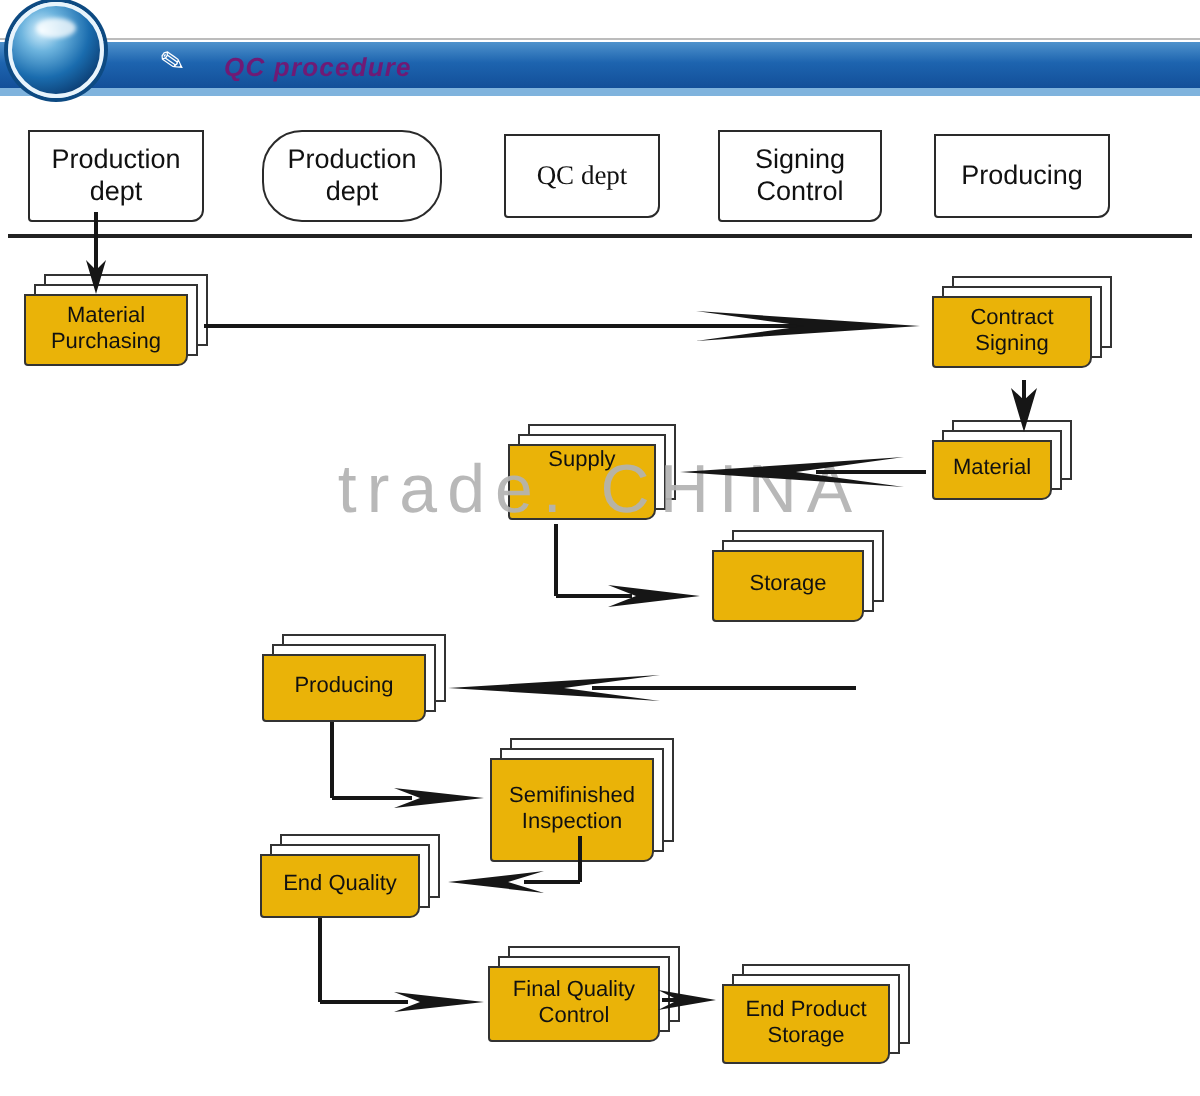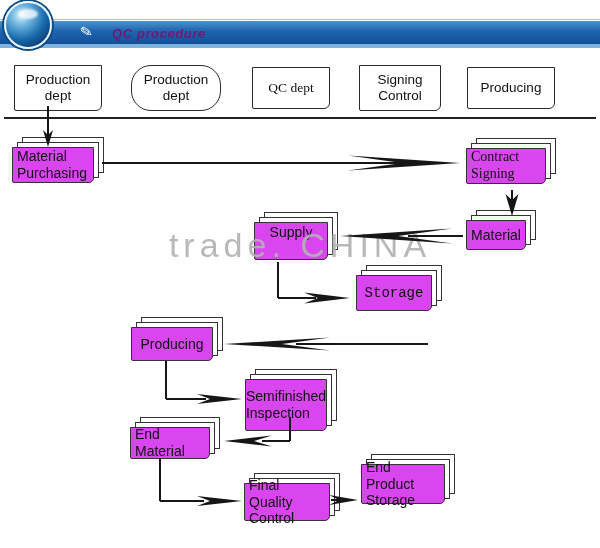--- a/index.html
+++ b/index.html
@@ -24,23 +24,23 @@
   
   .doc,.page,.layer{box-sizing:border-box;}
   .dept{position:absolute;background:#fff;border:1.5px solid #2a2a2a;z-index:1;
         display:flex;align-items:center;justify-content:center;text-align:center;
         font-size:13.5px;line-height:1.15;padding:2px 3px;
         border-radius:0 0 6px 2px;}
   .node{position:absolute;z-index:1;}
   .layer{position:absolute;left:0;top:0;width:100%;height:100%;background:#fff;border:1.5px solid #333;}
   .l1{transform:translate(5px,-5px);}
   .l2{transform:translate(10px,-10px);}
-  .page{position:absolute;left:0;top:0;width:100%;height:100%;background:#d946ef;border:1.5px solid #333;
-        display:flex;align-items:center;justify-content:center;text-align:left;
-        font-size:14px;line-height:1.2;padding:1px 4px;border-radius:0 0 5px 2px;}
+  .page{position:absolute;left:0;top:0;width:100%;height:100%;background:#eab308;border:1.5px solid #333;
+        display:flex;align-items:center;justify-content:center;text-align:center;
+        font-size:11px;line-height:1.2;padding:1px 4px;border-radius:0 0 5px 2px;}
 
   .sep{position:absolute;left:4px;top:117px;width:592px;height:0;border-top:2px solid #222;z-index:1;}
 
   
   .watermark{position:absolute;left:50%;top:226px;transform:translateX(-50%);
              font-size:34px;color:#b3b3b3;letter-spacing:5px;white-space:nowrap;
              z-index:2;opacity:.92;}
 
   
   .arrows{position:absolute;left:0;top:0;z-index:3;pointer-events:none;}
@@ -75,61 +75,61 @@
   <span>Producing</span>
 </div>
 
 <div class="sep"></div>
 
 <div class="node" style="left:12px;top:147px;width:82px;height:36px;">
   <i class="layer l2"></i>
   <i class="layer l1"></i>
   <div class="page">Material Purchasing</div>
 </div>
-<div class="node" style="left:466px;top:148px;width:80px;height:36px;font-family:Liberation Serif, serif;">
+<div class="node" style="left:466px;top:148px;width:80px;height:36px;">
   <i class="layer l2"></i>
   <i class="layer l1"></i>
   <div class="page">Contract Signing</div>
 </div>
 <div class="node" style="left:466px;top:220px;width:60px;height:30px;">
   <i class="layer l2"></i>
   <i class="layer l1"></i>
   <div class="page">Material</div>
 </div>
 <div class="node" style="left:254px;top:222px;width:74px;height:38px;">
   <i class="layer l2"></i>
   <i class="layer l1"></i>
   <div class="page" style="align-items:flex-start;">Supply</div>
 </div>
-<div class="node" style="left:356px;top:275px;width:76px;height:36px;font-family:Liberation Mono, monospace;">
+<div class="node" style="left:356px;top:275px;width:76px;height:36px;">
   <i class="layer l2"></i>
   <i class="layer l1"></i>
   <div class="page">Storage</div>
 </div>
 <div class="node" style="left:131px;top:327px;width:82px;height:34px;">
   <i class="layer l2"></i>
   <i class="layer l1"></i>
   <div class="page">Producing</div>
 </div>
 <div class="node" style="left:245px;top:379px;width:82px;height:52px;">
   <i class="layer l2"></i>
   <i class="layer l1"></i>
   <div class="page">Semifinished Inspection</div>
 </div>
 <div class="node" style="left:130px;top:427px;width:80px;height:32px;">
   <i class="layer l2"></i>
   <i class="layer l1"></i>
-  <div class="page">End Material</div>
+  <div class="page">End Quality</div>
 </div>
 <div class="node" style="left:244px;top:483px;width:86px;height:38px;">
   <i class="layer l2"></i>
   <i class="layer l1"></i>
   <div class="page">Final Quality Control</div>
 </div>
-<div class="node" style="left:361px;top:464px;width:84px;height:40px;">
+<div class="node" style="left:361px;top:492px;width:84px;height:40px;">
   <i class="layer l2"></i>
   <i class="layer l1"></i>
   <div class="page">End Product Storage</div>
 </div>
 
 <div class="watermark">trade. CHINA</div>
 
 <svg class="arrows" width="600" height="548" viewBox="0 0 600 548">
 
   <line x1="48" y1="106" x2="48" y2="138"></line>

